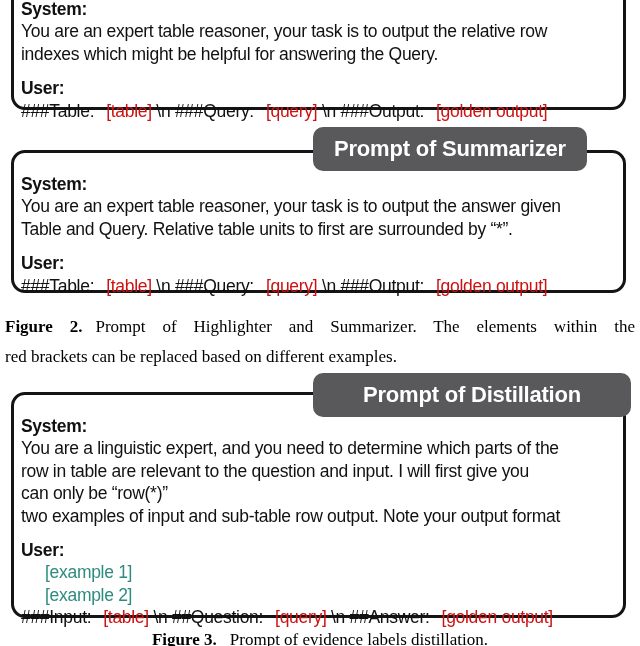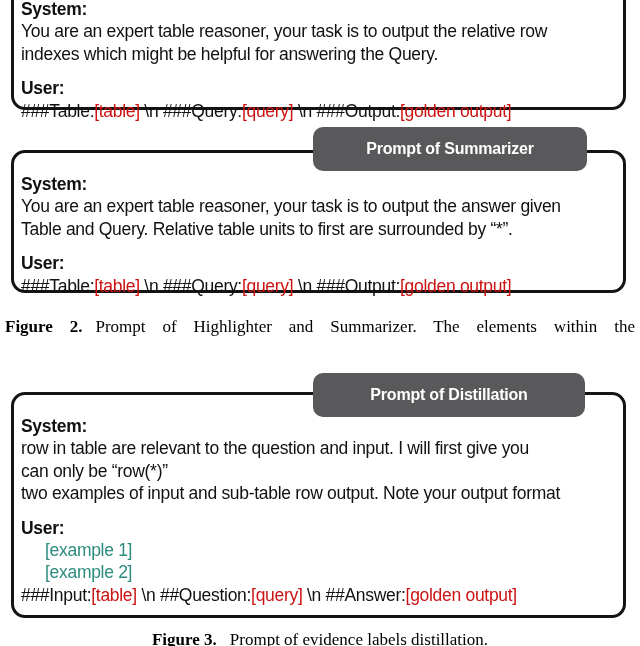--- a/index.html
+++ b/index.html
@@ -12,30 +12,30 @@
     position:absolute;left:11px;width:615px;box-sizing:border-box;
     background:#fff;border:3px solid var(--border,#141414);border-radius:14px;
     font-size:17.5px;letter-spacing:-0.3px;line-height:22.4px;
     padding:6px 8px 6px 7px;z-index:1;
   }
   .box1{top:-61px;height:171px;padding-top:44px;}
   .box2{top:150px;height:143px;padding-top:8px;}
   .box3{top:392px;height:226px;padding-top:8px;}
   .line{white-space:pre-wrap;}
   .bold{font-weight:bold;margin-top:12px;}
-  .red{color:var(--red,#cc1212);}
+  .red{color:var(--red,#cc1212);margin-left:12px;}
   .teal{color:var(--teal,#2d8c7f);margin-left:24px;}
   .tab{
     position:absolute;height:44px;z-index:3;
     background:var(--tab-bg,#59595b);border-radius:10px;
-    color:#fff;font-weight:bold;font-size:16px;letter-spacing:-0.2px;
+    color:#fff;font-weight:bold;font-size:22px;letter-spacing:-0.2px;
     display:flex;align-items:center;justify-content:center;
   }
   .tab-summarizer{left:313px;top:127px;width:274px;}
-  .tab-distillation{left:313px;top:373px;width:272px;}
+  .tab-distillation{left:313px;top:373px;width:318px;}
   .caption{
     position:absolute;font-family:"Liberation Serif",serif;
     font-size:17px;color:#000;
   }
   .cap2{top:312px;left:5px;width:630px;line-height:30px;}
   .cap2 .l1{text-align:justify;text-align-last:justify;}
   .cap-label{font-weight:bold;margin-right:13px;}
   .cap3{top:628px;left:0;width:640px;text-align:center;line-height:24px;}
 </style>
 </head>
@@ -54,26 +54,28 @@
 <div class="prompt-box box2">
   <div class="line bold">System:</div>
   <div class="line">You are an expert table reasoner, your task is to output the answer given</div>
   <div class="line">Table and Query. Relative table units to first are surrounded by “*”.</div>
   <div class="line bold">User:</div>
   <div class="line"><span>###Table:</span><span class="red">[table]</span><span> \n ###Query:</span><span class="red">[query]</span><span> \n ###Output:</span><span class="red">[golden output]</span></div>
 </div>
 
 <div class="caption cap2">
   <div class="l1"><span class="cap-label">Figure 2.</span><span>Prompt of Highlighter and Summarizer. The elements within the</span></div>
+  <div class="l2">red brackets can be replaced based on different examples.</div>
 </div>
 
 <div class="tab tab-distillation">Prompt of Distillation</div>
 
 <div class="prompt-box box3">
   <div class="line bold">System:</div>
+  <div class="line">You are a linguistic expert, and you need to determine which parts of the</div>
   <div class="line">row in table are relevant to the question and input. I will first give you</div>
   <div class="line">can only be “row(*)”</div>
   <div class="line">two examples of input and sub-table row output. Note your output format</div>
   <div class="line bold">User:</div>
   <div class="line teal">[example 1]</div>
   <div class="line teal">[example 2]</div>
   <div class="line"><span>###Input:</span><span class="red">[table]</span><span> \n ##Question:</span><span class="red">[query]</span><span> \n ##Answer:</span><span class="red">[golden output]</span></div>
 </div>
 
 <div class="caption cap3">

